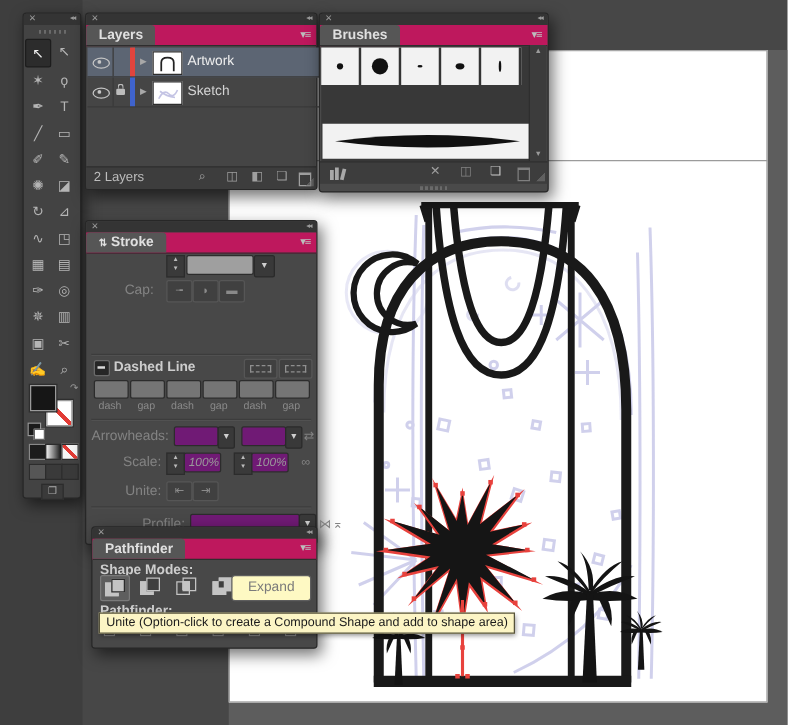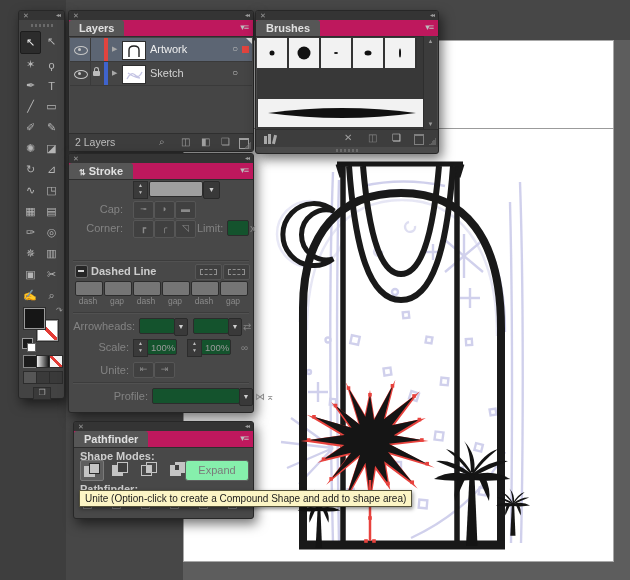--- a/index.html
+++ b/index.html
@@ -38,21 +38,21 @@
   .swatch{position:absolute;width:19px;height:19px;border:1px solid #9a9a9a;box-shadow:0 0 0 1px #2e2e2e;}
   #fill-swatch{left:5px;top:297px;background:#161616;z-index:2;}
   #stroke-swatch{left:18px;top:309px;background:
      linear-gradient(45deg,transparent 44%,#e23b35 44%,#e23b35 56%,transparent 56%),#fff;z-index:1;}
   #swap-swatch{left:37px;top:295px;font-size:8px;color:#9a9a9a;z-index:3;}
   #default-swatch{left:3px;top:327px;width:9px;height:9px;border:1px solid #999;background:#1a1a1a;z-index:3;}
   #default-swatch:after{content:"";position:absolute;left:4px;top:4px;width:7px;height:7px;background:#fff;border:1px solid #666;}
   .mini-btn{position:absolute;width:12px;height:11px;border:1px solid #2c2c2c;background:#3a3a3a;}
   
   #layers{left:68px;top:10px;width:184px;height:140px;}
-  .lrow{position:absolute;left:0;width:182px;height:23px;border-bottom:1px solid #3a3a3a;}
+  .lrow{position:absolute;left:0;width:182px;height:23px;border-bottom:1px solid #3a3a3a;padding-left:37px;}
   .lrow .cell{position:absolute;top:0;height:23px;border-right:1px solid #3a3a3a;}
   .eye{position:absolute;left:4px;top:8px;width:12px;height:7px;border:1.4px solid #c6c6c6;border-radius:50%;}
   .eye:after{content:"";position:absolute;left:3px;top:1px;width:3px;height:3px;border-radius:50%;background:#c6c6c6;}
   .lockic{position:absolute;left:3px;top:9px;width:7px;height:5px;background:#bdbdbd;border-radius:1px;}
   .lockic:before{content:"";position:absolute;left:1px;top:-4px;width:3px;height:3px;border:1.4px solid #bdbdbd;border-bottom:none;border-radius:3px 3px 0 0;}
   .colorbar{position:absolute;left:0;top:0;width:4px;height:23px;}
   .disc{position:absolute;font-size:7px;color:#a8a8a8;top:7px;}
   .thumb{position:absolute;top:3px;width:22px;height:17px;background:#fff;border:1px solid #2d2d2d;}
   .lname{position:absolute;top:5px;font-size:11px;}
   .target{position:absolute;right:14px;top:5px;font-size:10px;color:#bdbdbd;}
@@ -63,27 +63,27 @@
   .bcell{position:absolute;top:0;width:30px;height:30px;background:#f2f2f2;border-right:2px solid #333;}
   .bdot{position:absolute;left:50%;top:50%;transform:translate(-50%,-50%);background:#111;border-radius:50%;}
   .brow{position:absolute;left:1px;width:167px;background:#f2f2f2;}
   .sbar{position:absolute;right:1px;top:25px;width:13px;height:93px;background:#3c3c3c;border-left:1px solid #2e2e2e;
         font-size:6px;color:#9a9a9a;text-align:center;}
   .sbar .up{position:absolute;top:2px;left:0;right:0;}
   .sbar .dn{position:absolute;bottom:2px;left:0;right:0;}
   .lib-icon{position:absolute;left:8px;top:3px;width:14px;height:11px;}
   .lib-icon i{position:absolute;bottom:0;width:3px;background:#a8a8a8;}
   
-  #stroke{left:68px;top:153px;width:184px;height:258px;background:#484848;}
+  #stroke{left:68px;top:176px;width:184px;height:258px;background:#484848;}
   .srow{position:absolute;left:0;width:184px;height:16px;}
   .slabel{position:absolute;right:56px;top:2px;text-align:right;font-size:11px;}
   .stepper{position:absolute;width:13px;height:16px;background:#3a3a3a;border:1px solid #2c2c2c;
            font-size:5px;line-height:7px;text-align:center;color:#bbb;}
   .field{position:absolute;height:14px;border:1px solid #2c2c2c;background:#9f9f9f;border-radius:2px;}
-  .field.dimf{background:#14532d;}
+  .field.dimf{background:#701a75;font-style:italic;}
   .dropbtn{position:absolute;width:15px;height:16px;background:#393939;border:1px solid #2a2a2a;
            color:#cfcfcf;font-size:7px;text-align:center;line-height:16px;border-radius:2px;}
   .sbtn{position:absolute;width:19px;height:16px;background:#404040;border:1px solid #565656;border-radius:2px;
         color:#8a8a8a;font-size:9px;text-align:center;line-height:15px;}
   .divider{position:absolute;left:4px;right:4px;height:1px;background:#383838;border-bottom:1px solid #555;opacity:.7;}
   .chk{position:absolute;left:6px;top:1px;width:11px;height:11px;background:#262626;border:1px solid #6a6a6a;border-radius:2px;}
   .chk:after{content:"";position:absolute;left:2px;top:4px;width:6px;height:2px;background:#d8d8d8;}
   .dashbtn{position:absolute;width:25px;height:14px;background:#404040;border:1px solid #565656;border-radius:2px;}
   .dashbtn i{position:absolute;left:4px;top:4px;right:4px;bottom:4px;border:1px dashed #8f8f8f;}
   .dfield{position:absolute;top:0;width:26px;height:13px;background:#757575;border:1px solid #2c2c2c;border-radius:2px;}
@@ -91,21 +91,21 @@
   .pctxt{position:absolute;top:2px;font-size:9.5px;color:#9a9a9a;}
   
   #pathfinder{left:73px;top:421px;width:179px;height:96px;background:#484848;}
   .pf-label{position:absolute;left:6px;font-size:11px;color:#cdcdcd;font-weight:bold;}
   .pfbtn{position:absolute;width:22px;height:19px;}
   .pfbtn.active{background:#5e5e5e;border:1px solid #7a7a7a;border-radius:2px;}
   .sqic{position:absolute;width:9px;height:9px;border:1px solid #c4c4c4;}
   .sqic.f{background:#c4c4c4;}
   .sqic.d{background:#3f3f3f;}
   #expand-btn{position:absolute;left:111px;top:38px;width:62px;height:19px;border:1px solid #5e5e5e;
-      border-radius:3px;background:#86efac;color:#7b7b7b;font-size:11px;text-align:center;line-height:19px;}
+      border-radius:3px;background:#fef9c3;color:#7b7b7b;font-size:11px;text-align:center;line-height:19px;}
   .pf-mini{position:absolute;top:73px;width:20px;height:17px;}
   .pf-mini .sqic{border-color:#8a8a8a;transform:scale(.8);}
   
   #tooltip{left:79px;top:490px;height:13px;background:#fcf5c5;border:1px solid #55523a;color:#1b1b1b;
            font-size:10px;line-height:13px;padding:1px 5px;white-space:nowrap;z-index:90;
            box-shadow:1px 2px 4px rgba(0,0,0,.45);}.z2{z-index:20}.z3{z-index:30}
 </style>
 </head>
 <body>
 
@@ -397,29 +397,20 @@
     <span class="stepper" style="left:64px;top:0;">▲<br>▼</span>
     <span class="field" style="left:80px;top:0;width:52px;"></span>
     <span class="dropbtn" style="left:134px;top:0;">▼</span>
   </div>
   <div class="srow" style="top:47px;">
     <span class="slabel dim" style="right:130px;">Cap:</span>
     <span class="sbtn" style="left:64px;">╼</span>
     <span class="sbtn" style="left:85px;">◗</span>
     <span class="sbtn" style="left:106px;">▬</span>
   </div>
-  <div class="srow" style="top:66px;">
-    <span class="slabel dim" style="right:130px;">Corner:</span>
-    <span class="sbtn" style="left:64px;">┏</span>
-    <span class="sbtn" style="left:85px;">╭</span>
-    <span class="sbtn" style="left:106px;">◹</span>
-    <span class="dim abs" style="left:128px;top:2px;">Limit:</span>
-    <span class="field dimf" style="left:158px;top:0;width:20px;"></span>
-    <span class="dim abs" style="left:181px;top:2px;">x</span>
-  </div>
   <div class="divider" style="top:106px;"></div>
 
   <div class="srow" style="top:110px;">
     <span class="chk"></span>
     <span class="abs bright" style="left:22px;top:1px;font-weight:bold;">Dashed Line</span>
     <span class="dashbtn" style="left:126px;top:0;">
         <i></i>
       </span>
     <span class="dashbtn" style="left:154px;top:0;">
         <i></i>

